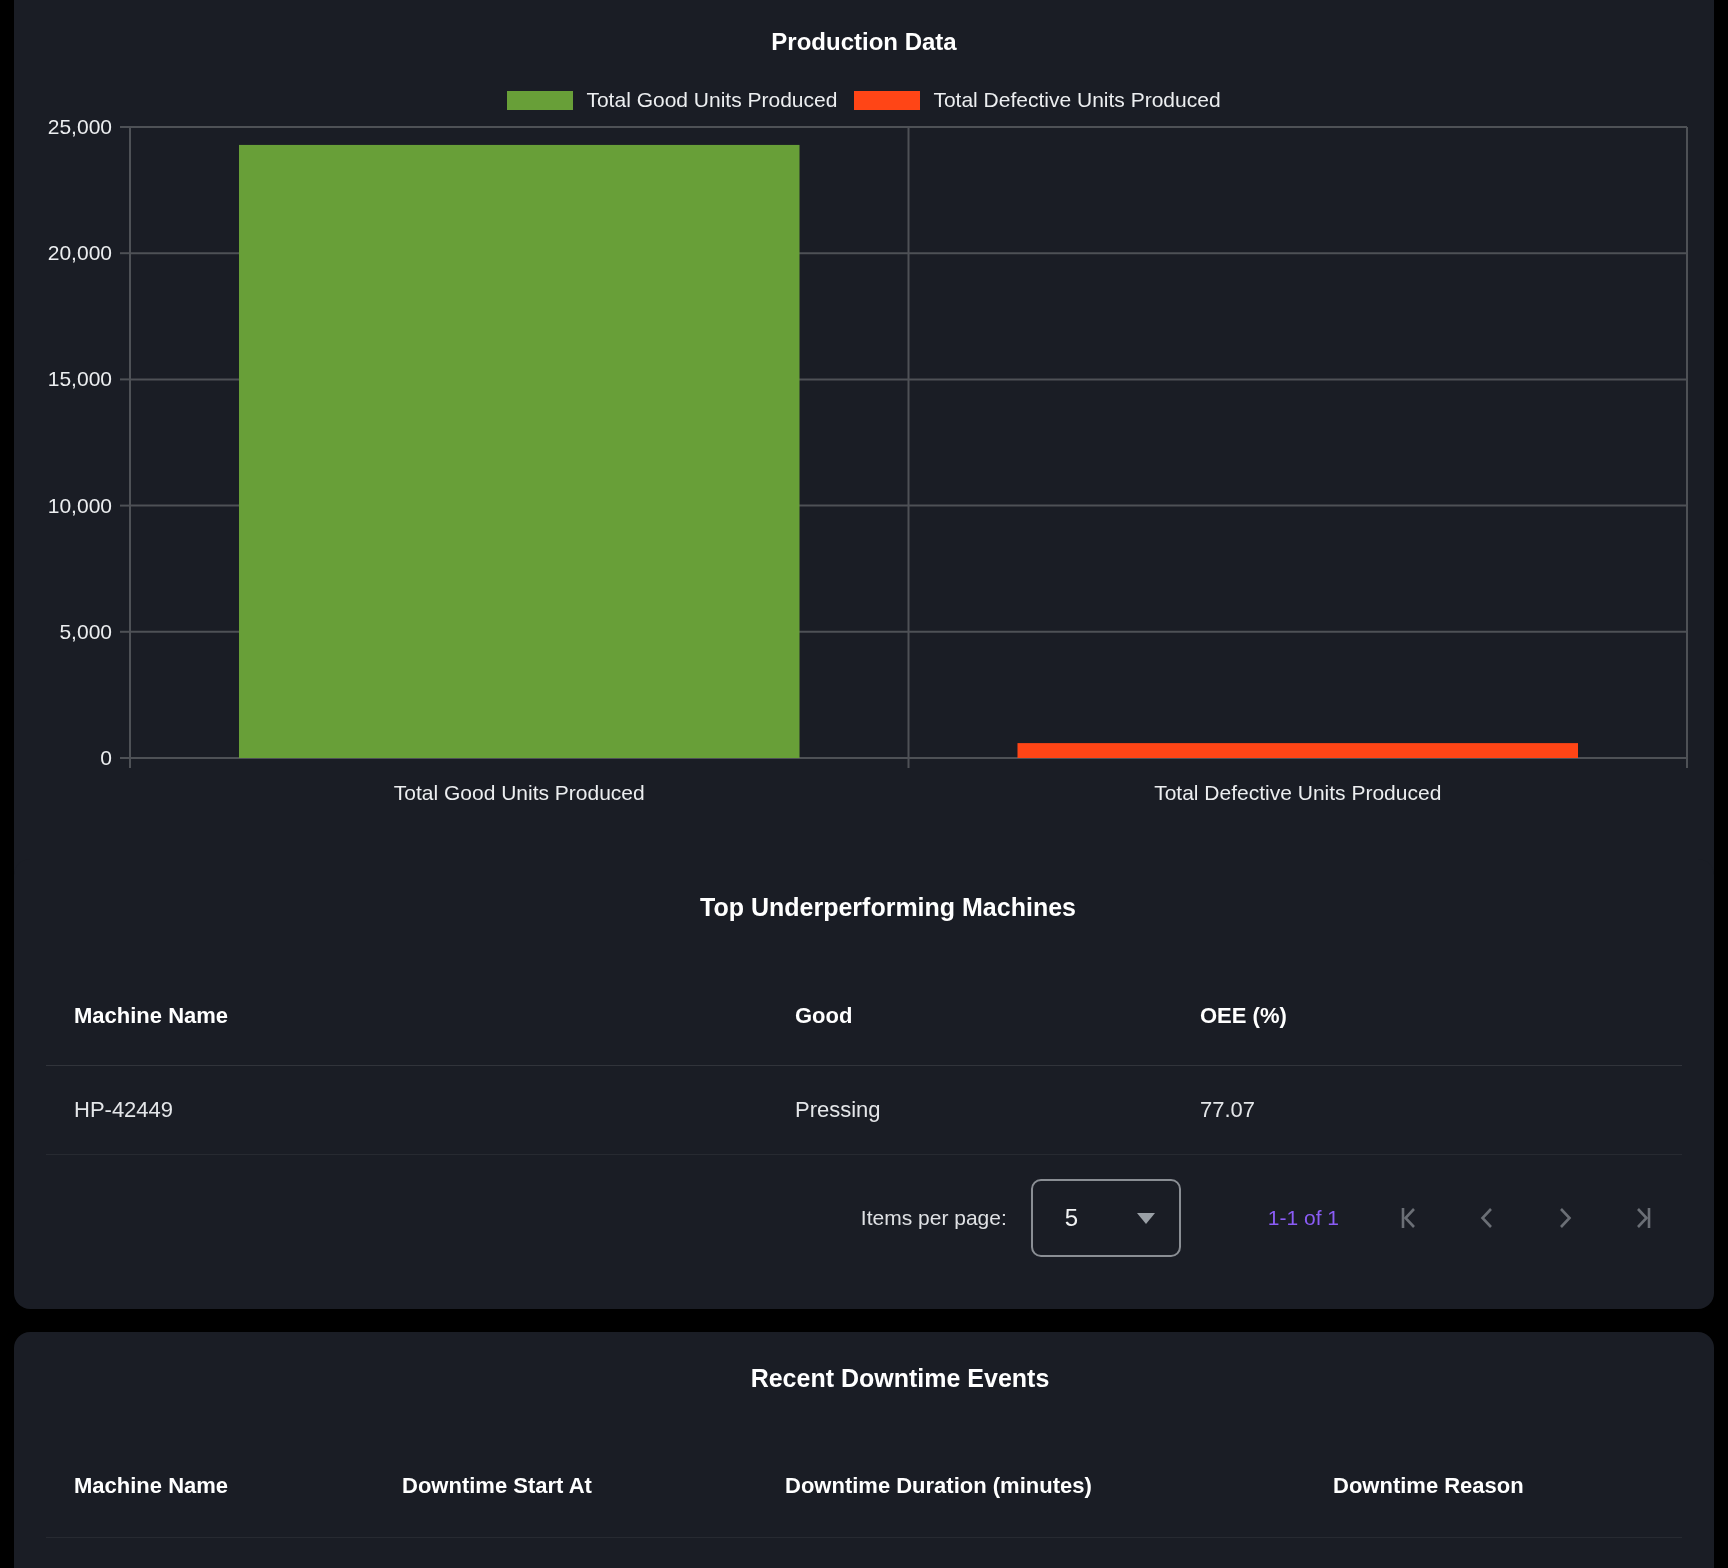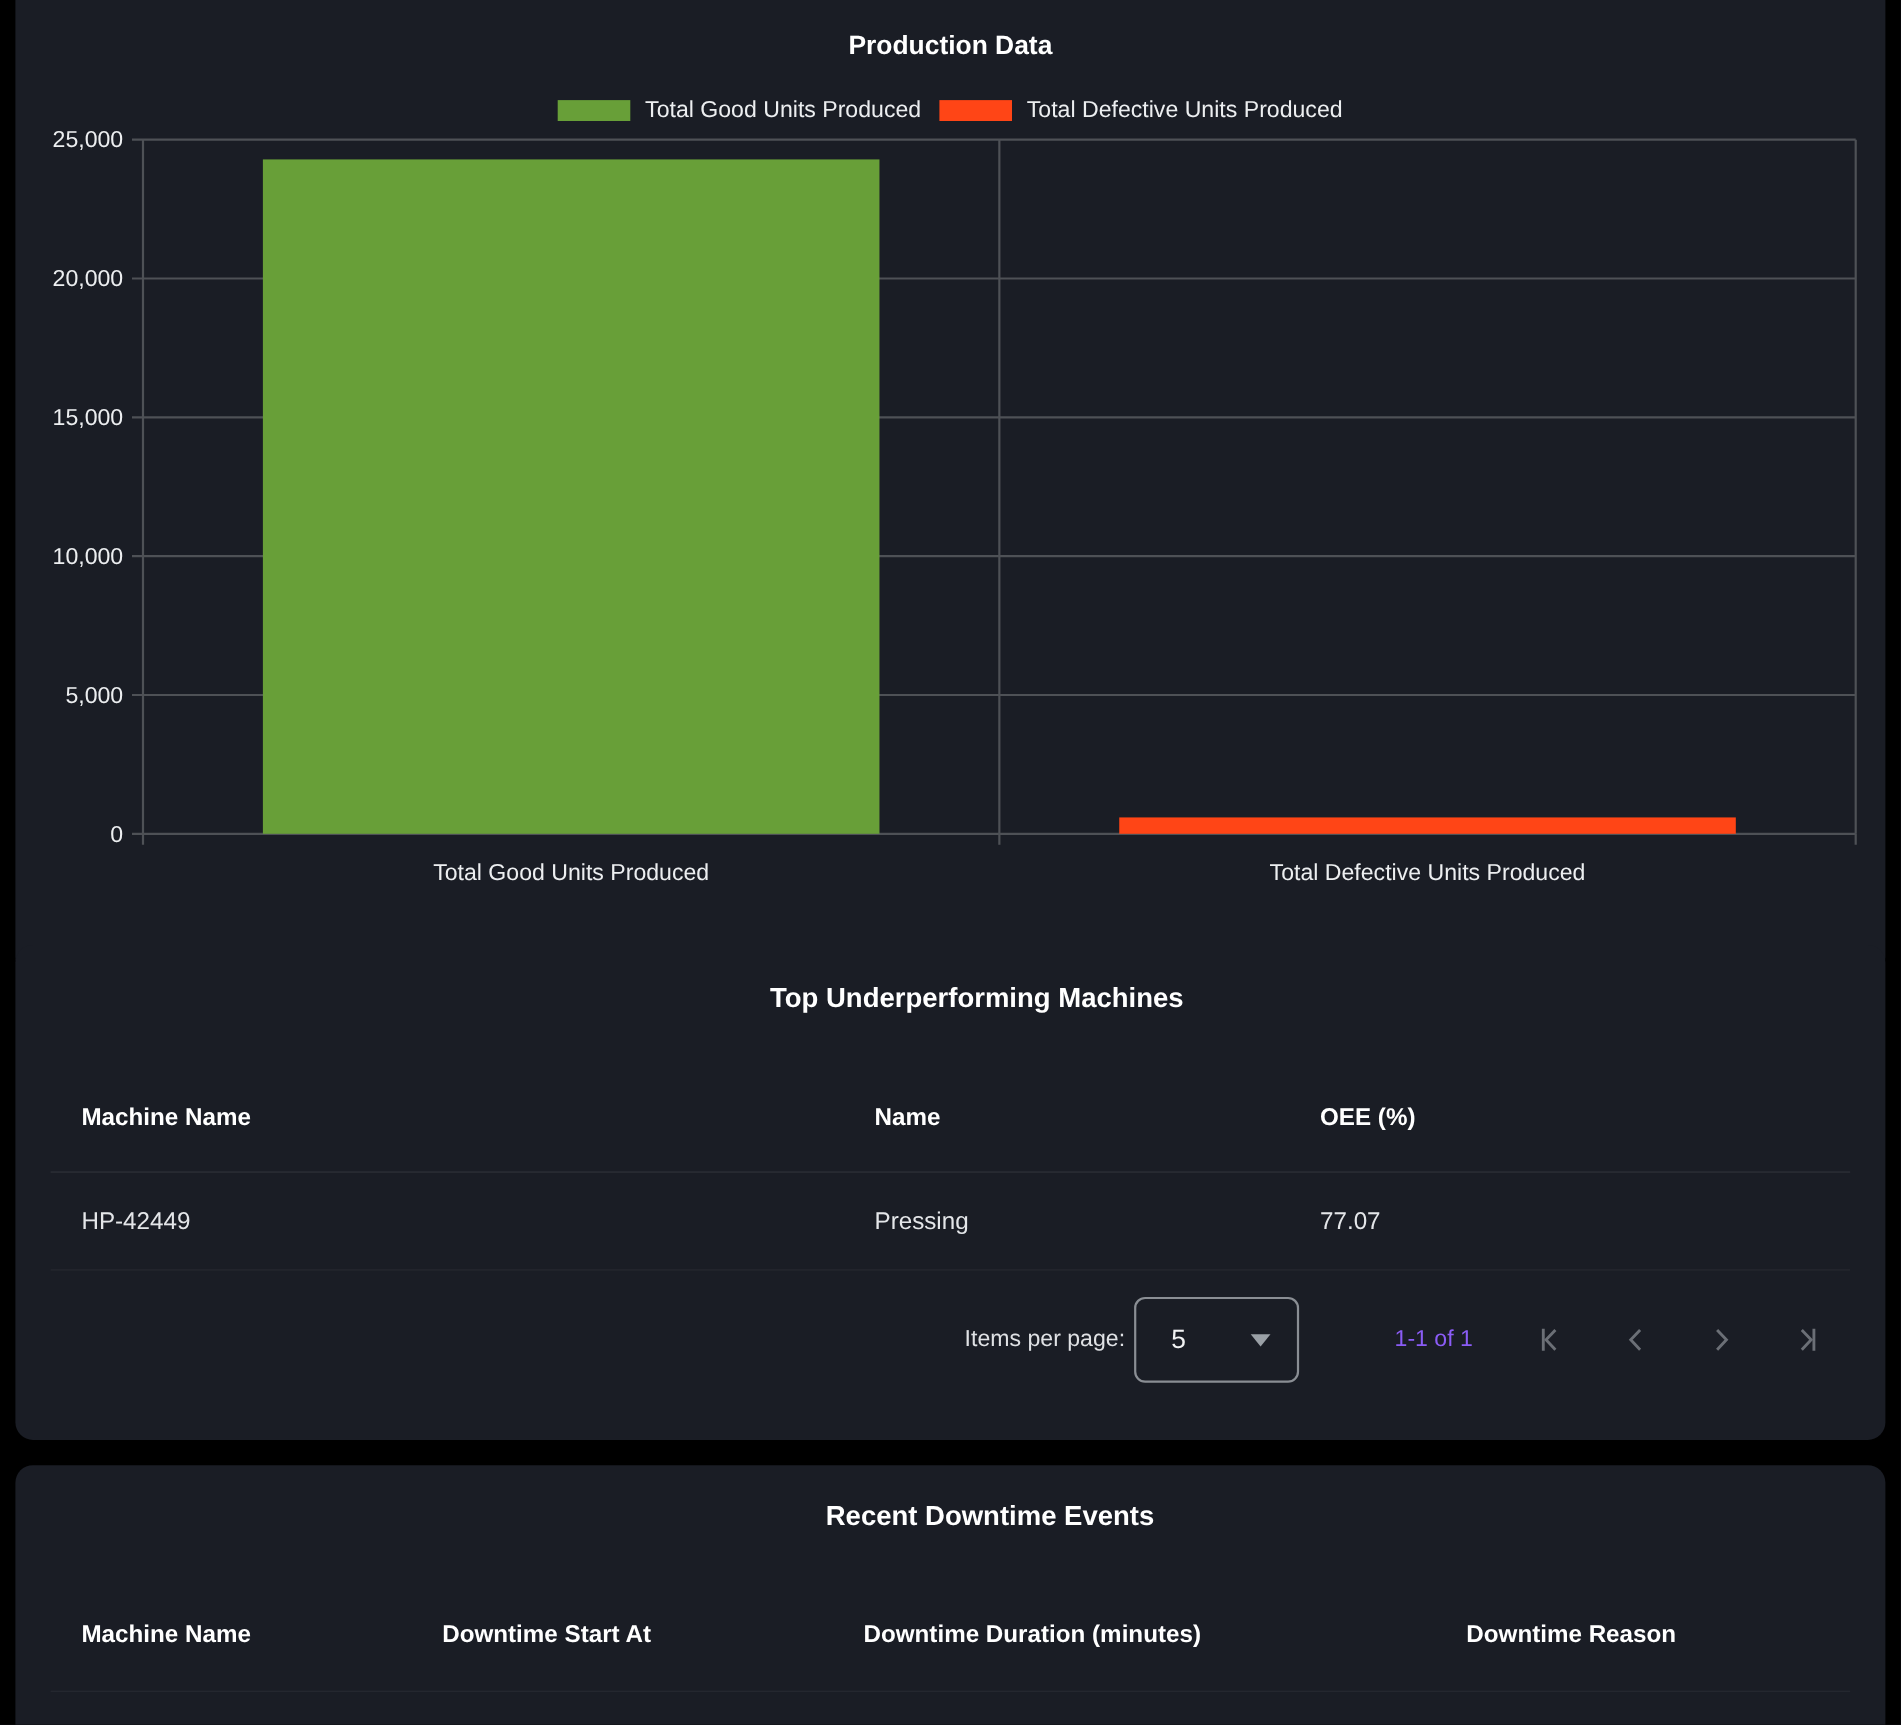--- a/index.html
+++ b/index.html
@@ -46,21 +46,21 @@
   .divider{
     position:absolute;left:32px;right:32px;height:1px;
     background:rgba(255,255,255,0.10);
   }
   .divider.faint{background:rgba(255,255,255,0.06);}
   
   .paginator{
     position:absolute;top:319px;right:47px;height:80px;
     display:flex;align-items:center;
   }
-  .pp-label{color:#dfe1e4;font-size:21px;margin-right:8px;}
+  .pp-label{color:#dfe1e4;font-size:21px;margin-right:24px;}
   .page-size-select{
     width:150px;height:78px;box-sizing:border-box;
     border:2px solid #8a8e94;border-radius:10px;
     display:flex;align-items:center;
     padding:0 24px 0 32px;
     margin-right:87px;
     cursor:pointer;background:transparent;
   }
   .page-size-value{color:#f2f3f4;font-size:24px;flex:0 0 auto;}
   .select-spacer{flex:1;}
@@ -121,21 +121,21 @@
       <rect x="1003.49" y="743.1084" width="560.52" height="14.8916" fill="#ff4516"></rect>
       <text x="1283.75" y="800" text-anchor="middle" fill="#eceef0" font-size="21px">Total Defective Units Produced</text>
     </svg>
 </div>
 
 <div class="card card-machines">
   <div class="card-title" style="top:34px;margin-left:24px;">Top Underperforming Machines</div>
 
   <div class="thead">
     <span style="left:60px;top:144px;">Machine Name</span>
-    <span style="left:781px;top:144px;">Name</span>
+    <span style="left:781px;top:144px;">Good</span>
     <span style="left:1186px;top:144px;">OEE (%)</span>
   </div>
 
   <div class="divider" style="top:206px;"></div>
 
   <div class="trow">
     <span style="left:60px;top:238px;">HP-42449</span>
     <span style="left:781px;top:238px;">Pressing</span>
     <span style="left:1186px;top:238px;">77.07</span>
   </div>

